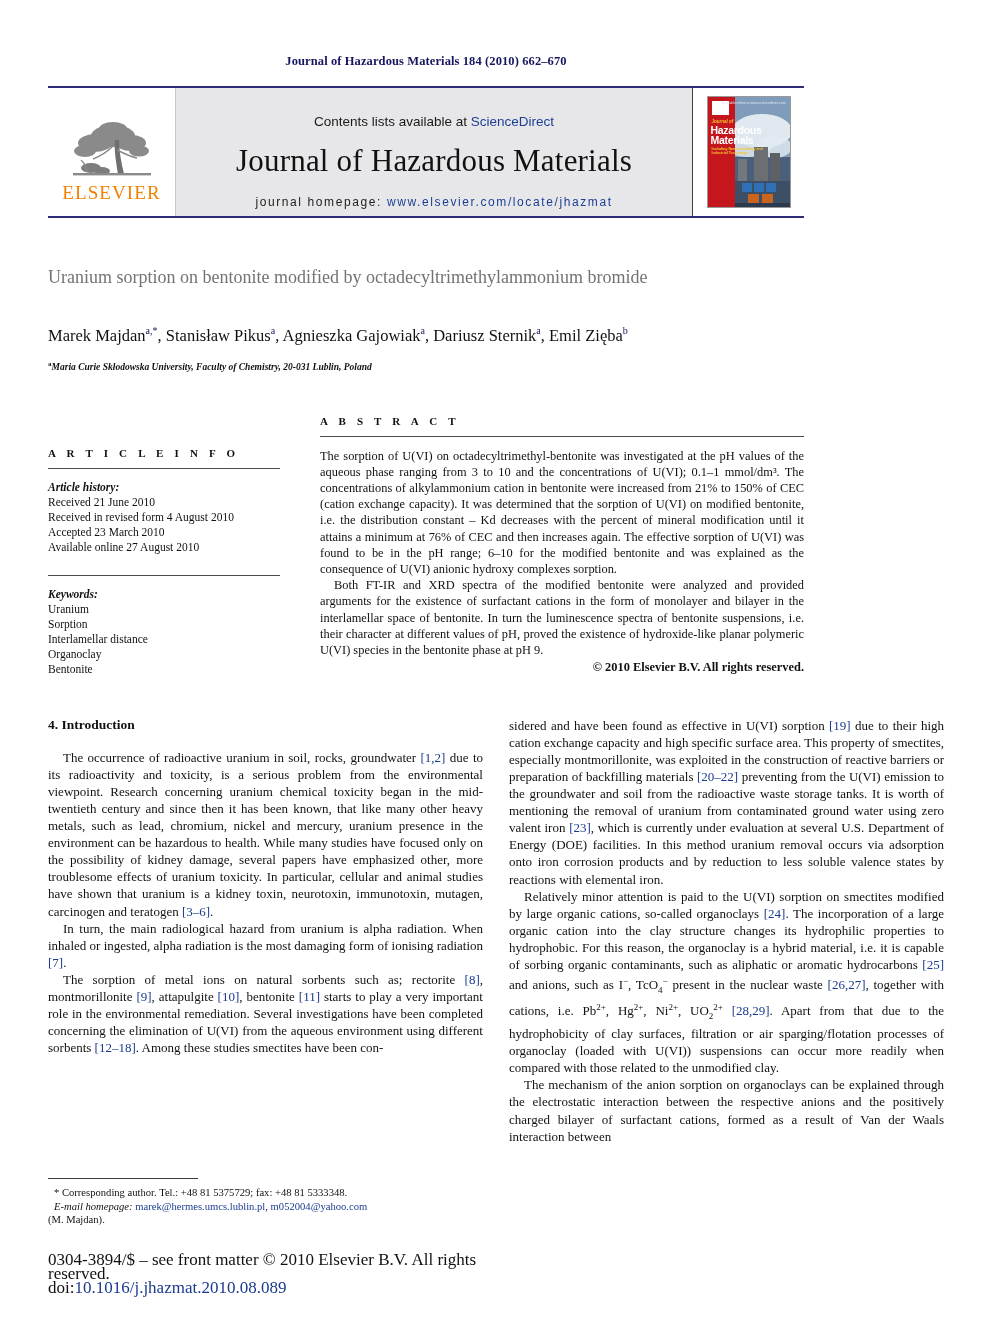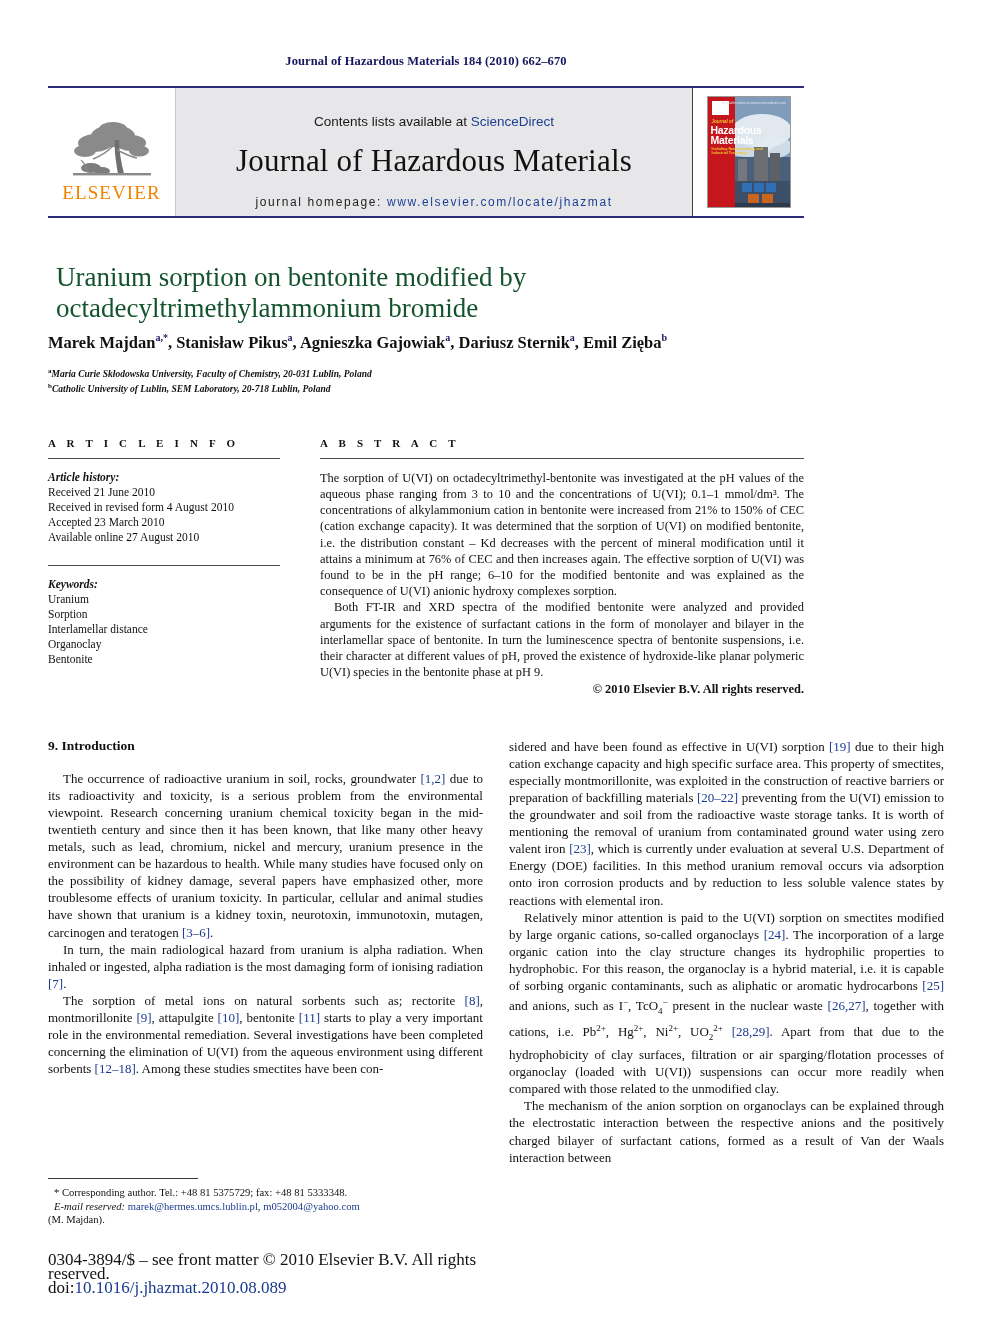--- a/index.html
+++ b/index.html
@@ -143,54 +143,53 @@
   .cover-top-txt {
     position:absolute; right:4px; top:4px;
     font-size:3.4px; color:#dfe7ef; font-family:"Liberation Sans", sans-serif;
     text-align:right; line-height:4px;
   }
 
   
   .title-block { margin-top: 44px; }
   .paper-title {
     font-family: "Liberation Serif", serif;
-    font-size: 27px;
+    font-size: 18px;
     line-height: 31px;
-    color: #14532d;
+    color: #737373;
     font-weight: normal;
-    margin: 8px;
+    margin: 0;
     max-width: 830px;
   }
   .authors {
-    margin-top: 8px;
+    margin-top: 32px;
     font-family: "Liberation Serif", serif;
     font-size: 16.5px;
     color: #111111;
-    font-weight: bold;
   }
   .authors sup { font-size: 10px; color:#16175e; vertical-align: super; }
   .authors sup.star { color:#16175e; }
   .affils { margin-top: 12px; }
   .affil {
     font-family: "Liberation Serif", serif;
     font-style: italic;
     font-weight: bold;
     font-size: 9.5px;
     color: #111111;
     line-height: 12px;
   }
   .affil sup { font-style: normal; font-size: 7px; vertical-align: super; }
 
   
   .info-abstract {
     margin-top: 42px;
     display: flex;
     gap: 40px;
   }
-  .col-info { width: 232px; flex: 0 0 232px; }
+  .col-info { width: 232px; flex: 0 0 232px; margin-top: 32px; }
   .col-abs { flex: 1 1 auto; }
   .sec-head {
     font-family: "Liberation Serif", serif;
     font-weight: bold;
     font-size: 11px;
     letter-spacing: 4.2px;
     color: #111111;
   }
   .rule {
     border-top: 1px solid #4a4a4a;
@@ -372,23 +371,20 @@
     </div>
   </div>
 
   <div class="title-block">
     <h1 class="paper-title">Uranium sorption on bentonite modified by octadecyltrimethylammonium bromide</h1>
     <div class="authors">Marek Majdan<sup class="star">a,*</sup>, Stanisław Pikus<sup>a</sup>, Agnieszka Gajowiak<sup>a</sup>, Dariusz Sternik<sup>a</sup>, Emil Zięba<sup>b</sup></div>
     <div class="affils">
       <div class="affil">
         <sup>a</sup><span>Maria Curie Skłodowska University, Faculty of Chemistry, 20-031 Lublin, Poland</span>
       </div>
-      <div class="affil">
-        <sup>b</sup><span>Catholic University of Lublin, SEM Laboratory, 20-718 Lublin, Poland</span>
-      </div>
     </div>
   </div>
 
   <div class="info-abstract">
 
     <div class="col-info">
       <div class="sec-head">A R T I C L E  I N F O</div>
       <div class="rule"></div>
       <div class="info-sub">Article history:</div>
       <div class="info-line">Received 21 June 2010</div>
@@ -410,38 +406,38 @@
       <div class="rule"></div>
       <p class="abs-p">The sorption of U(VI) on octadecyltrimethyl-bentonite was investigated at the pH values of the aqueous phase ranging from 3 to 10 and the concentrations of U(VI); 0.1–1 mmol/dm³. The concentrations of alkylammonium cation in bentonite were increased from 21% to 150% of CEC (cation exchange capacity). It was determined that the sorption of U(VI) on modified bentonite, i.e. the distribution constant – Kd decreases with the percent of mineral modification until it attains a minimum at 76% of CEC and then increases again. The effective sorption of U(VI) was found to be in the pH range; 6–10 for the modified bentonite and was explained as the consequence of U(VI) anionic hydroxy complexes sorption.</p>
       <p class="abs-p">Both FT-IR and XRD spectra of the modified bentonite were analyzed and provided arguments for the existence of surfactant cations in the form of monolayer and bilayer in the interlamellar space of bentonite. In turn the luminescence spectra of bentonite suspensions, i.e. their character at different values of pH, proved the existence of hydroxide-like planar polymeric U(VI) species in the bentonite phase at pH 9.</p>
       <div class="abs-copy">© 2010 Elsevier B.V. All rights reserved.</div>
     </div>
   </div>
 
   <div class="body-cols">
 
     <div class="bcol">
-      <h2 class="body-heading">9. Introduction</h2>
+      <h2 class="body-heading">4. Introduction</h2>
       <p class="bp">The occurrence of radioactive uranium in soil, rocks, groundwater <span class="ref">[1,2]</span> due to its radioactivity and toxicity, is a serious problem from the environmental viewpoint. Research concerning uranium chemical toxicity began in the mid-twentieth century and since then it has been known, that like many other heavy metals, such as lead, chromium, nickel and mercury, uranium presence in the environment can be hazardous to health. While many studies have focused only on the possibility of kidney damage, several papers have emphasized other, more troublesome effects of uranium toxicity. In particular, cellular and animal studies have shown that uranium is a kidney toxin, neurotoxin, immunotoxin, mutagen, carcinogen and teratogen <span class="ref">[3–6]</span>.</p>
       <p class="bp">In turn, the main radiological hazard from uranium is alpha radiation. When inhaled or ingested, alpha radiation is the most damaging form of ionising radiation <span class="ref">[7]</span>.</p>
       <p class="bp">The sorption of metal ions on natural sorbents such as; rectorite <span class="ref">[8]</span>, montmorillonite <span class="ref">[9]</span>, attapulgite <span class="ref">[10]</span>, bentonite <span class="ref">[11]</span> starts to play a very important role in the environmental remediation. Several investigations have been completed concerning the elimination of U(VI) from the aqueous environment using different sorbents <span class="ref">[12–18]</span>. Among these studies smectites have been con-</p>
     </div>
 
     <div class="bcol">
       <p class="bp noind">sidered and have been found as effective in U(VI) sorption <span class="ref">[19]</span> due to their high cation exchange capacity and high specific surface area. This property of smectites, especially montmorillonite, was exploited in the construction of reactive barriers or preparation of backfilling materials <span class="ref">[20–22]</span> preventing from the U(VI) emission to the groundwater and soil from the radioactive waste storage tanks. It is worth of mentioning the removal of uranium from contaminated ground water using zero valent iron <span class="ref">[23]</span>, which is currently under evaluation at several U.S. Department of Energy (DOE) facilities. In this method uranium removal occurs via adsorption onto iron corrosion products and by reduction to less soluble valence states by reactions with elemental iron.</p>
       <p class="bp">Relatively minor attention is paid to the U(VI) sorption on smectites modified by large organic cations, so-called organoclays <span class="ref">[24]</span>. The incorporation of a large organic cation into the clay structure changes its hydrophilic properties to hydrophobic. For this reason, the organoclay is a hybrid material, i.e. it is capable of sorbing organic contaminants, such as aliphatic or aromatic hydrocarbons <span class="ref">[25]</span> and anions, such as I<sup>−</sup>, TcO<sub>4</sub><sup>−</sup> present in the nuclear waste <span class="ref">[26,27]</span>, together with cations, i.e. Pb<sup>2+</sup>, Hg<sup>2+</sup>, Ni<sup>2+</sup>, UO<sub>2</sub><sup>2+</sup> <span class="ref">[28,29]</span>. Apart from that due to the hydrophobicity of clay surfaces, filtration or air sparging/flotation processes of organoclay (loaded with U(VI)) suspensions can occur more readily when compared with those related to the unmodified clay.</p>
       <p class="bp">The mechanism of the anion sorption on organoclays can be explained through the electrostatic interaction between the respective anions and the positively charged bilayer of surfactant cations, formed as a result of Van der Waals interaction between</p>
     </div>
   </div>
 
   <div class="footnote-wrap">
     <div class="footnote-rule"></div>
     <div class="fn-line fn-indent">* Corresponding author. Tel.: +48 81 5375729; fax: +48 81 5333348.</div>
     <div class="fn-line fn-indent">
-      <span class="fn-ital">E-mail reserved:</span>
+      <span class="fn-ital">E-mail homepage:</span>
       <span class="fn-mail">marek@hermes.umcs.lublin.pl</span><span>, </span><span class="fn-mail">m052004@yahoo.com</span>
     </div>
     <div class="fn-line">(M. Majdan).</div>
   </div>
 
   <div class="issn-wrap">
     <div class="issn-line">0304-3894/$ – see front matter © 2010 Elsevier B.V. All rights reserved.</div>
     <div class="issn-line">
       <span>doi:</span><span class="doi-link">10.1016/j.jhazmat.2010.08.089</span>
     </div>

